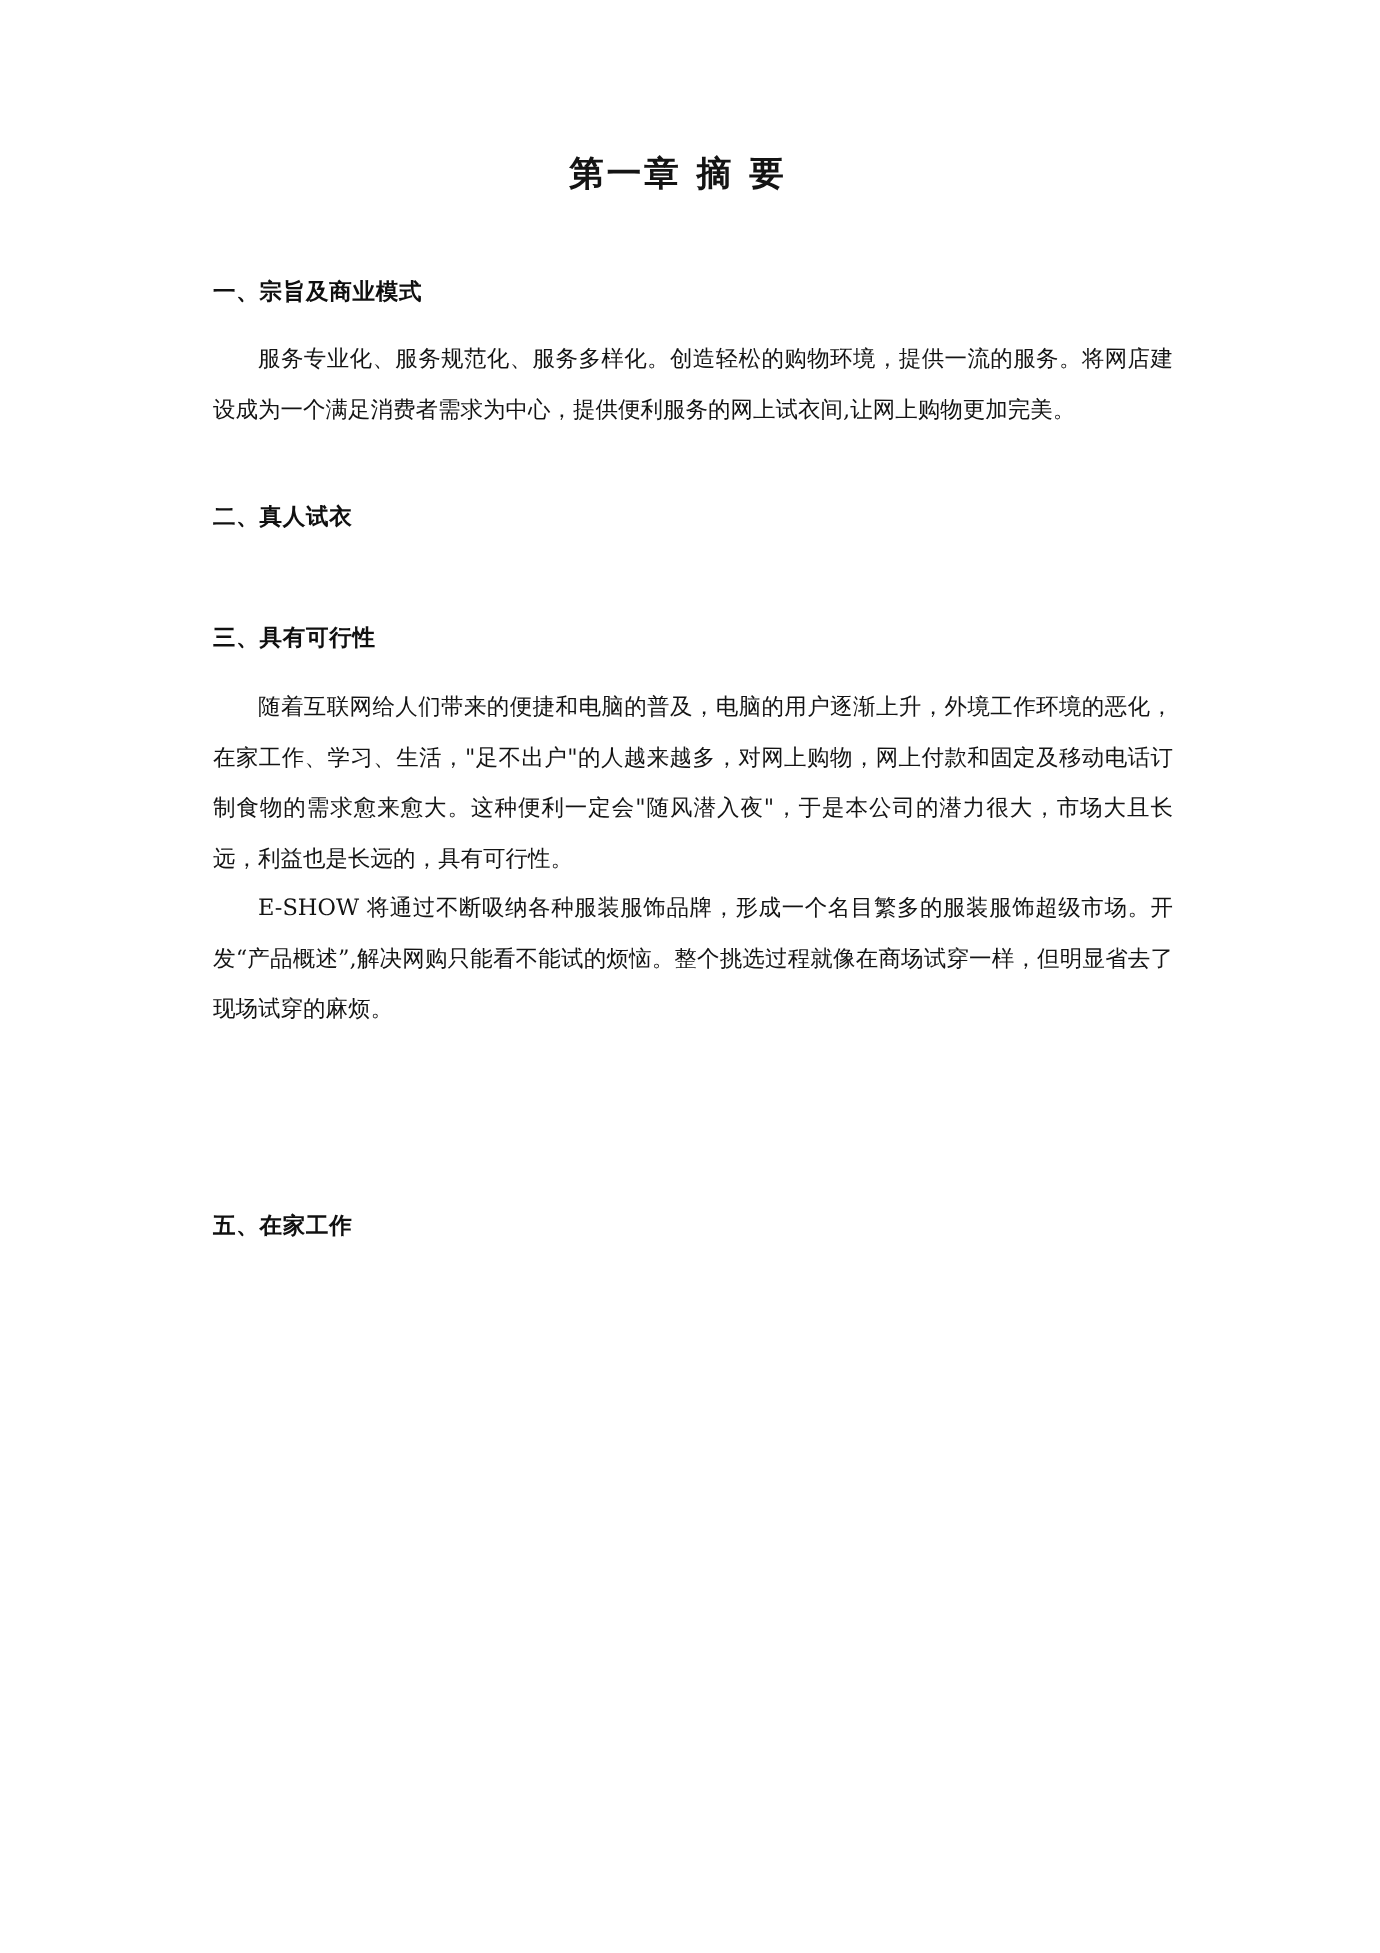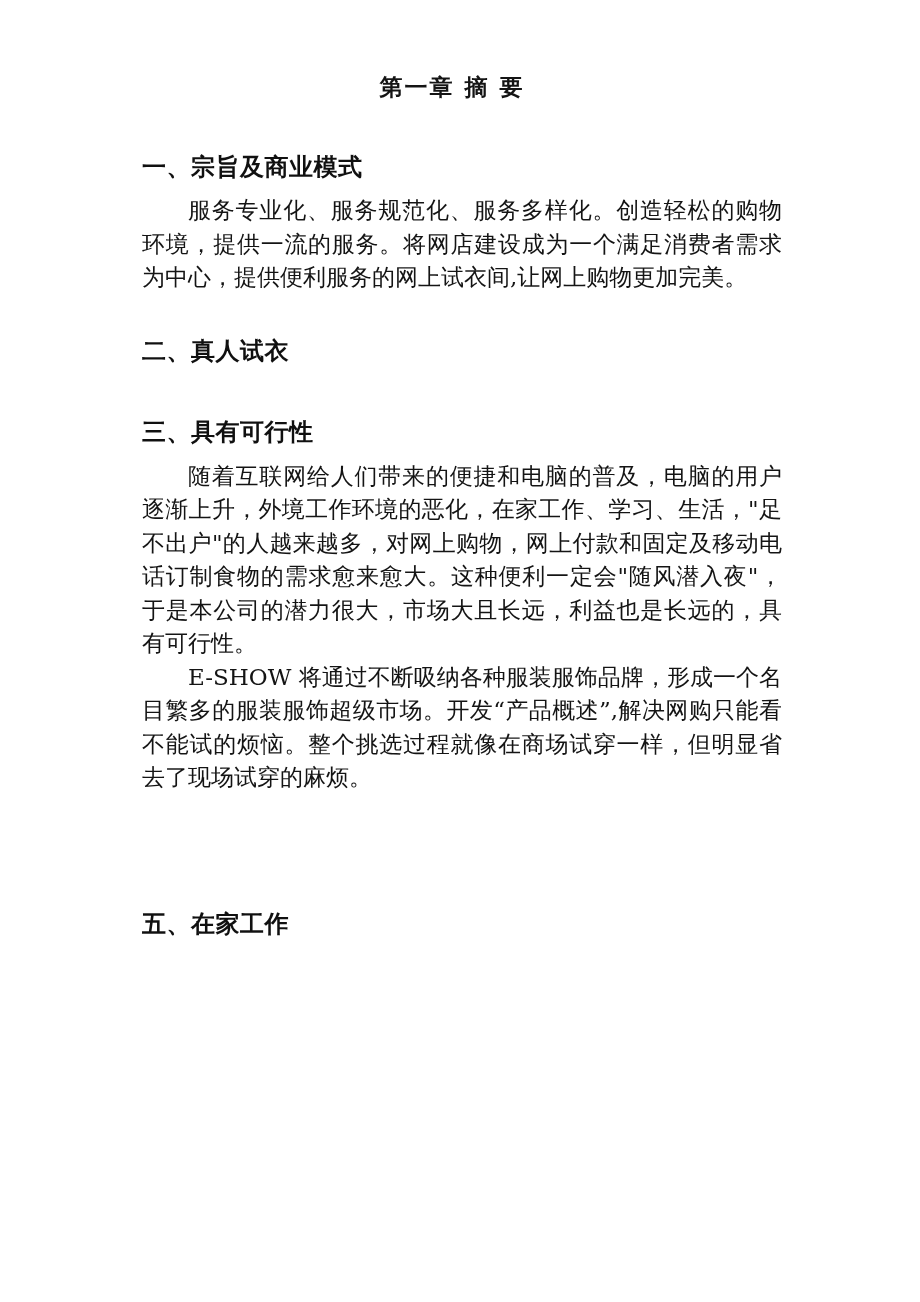--- a/index.html
+++ b/index.html
@@ -14,53 +14,53 @@
     font-family: "DejaVu Serif", "Liberation Serif", serif;
     color: #000000;
     -webkit-font-smoothing: antialiased;
   }
 
   .page {
     position: relative;
     width: 920px;
     height: 1302px;
     box-sizing: border-box;
-    padding: 72px 138px 0 142px;
+    padding: 101px 138px 0 142px;
     background: #ffffff;
   }
 
   
   .doc-title {
     text-align: center;
     font-family: "DejaVu Serif", "Liberation Serif", serif;
     font-weight: bold;
     font-size: 23px;
     line-height: 30px;
     letter-spacing: 2px;
     margin: 0 0 0 0;
     padding-right: 20px;
     color: #141414;
   }
 
   
   .section-heading {
-    font-family: Liberation Serif, serif;
+    font-family: Liberation Mono, monospace;
     font-weight: bold;
-    font-size: 24px;
+    font-size: 15px;
     line-height: 28px;
     letter-spacing: 0.5px;
     color: #101010;
     margin: 0;
     white-space: nowrap;
   }
 
   
   .para {
     font-family: "DejaVu Serif", "Liberation Serif", serif;
-    font-size: 23px;
+    font-size: 15px;
     line-height: 33.5px;
     text-align: justify;
     text-justify: inter-character;
     text-indent: 2em;
     margin: 0;
     color: #141414;
     word-break: break-all;
   }
 
   

